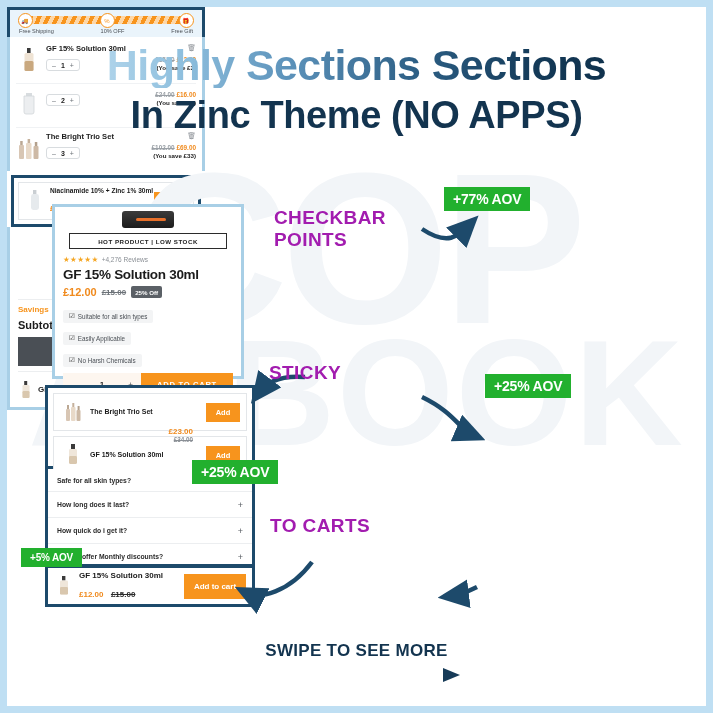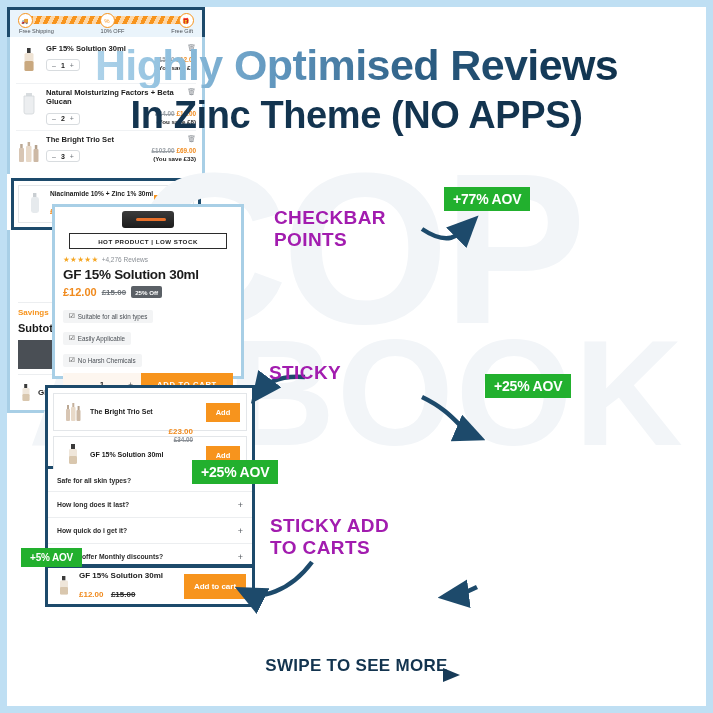--- a/index.html
+++ b/index.html
@@ -218,35 +218,35 @@
 
   
   .ann{position:absolute;text-align:left;color:#a21caf;font-weight:bold;z-index:10;}
   .ann .big{font-size:19px;letter-spacing:0.4px;line-height:1.18;display:block;}
   .ann .sub{font-size:10px;letter-spacing:0.2px;display:block;margin-top:3px;}
   #ann-check{left:267px;top:200px;width:185px;}
   #ann-ups{left:262px;top:355px;width:200px;}
   #ann-stk{left:263px;top:508px;width:190px;}
 
   .swipe{position:absolute;left:0;top:634px;width:699px;text-align:center;z-index:10;}
-  .swipe .t{font-size:17px;font-weight:bold;color:#13344f;letter-spacing:0.3px;margin-top:15px;}
+  .swipe .t{font-size:17px;font-weight:bold;color:#13344f;letter-spacing:0.3px;}
 
   svg.arrows{position:absolute;inset:0;width:699px;height:699px;z-index:9;pointer-events:none;}
 </style>
 </head>
 <body>
 
 <div class="frame">
   <div class="canvas">
 
     <div class="watermark">COP</div>
     <div class="wm2">AYBOOK</div>
 
     <div class="heading">
-      <div><span class="h-line1">Highly Optimised Reviews</span></div>
+      <div><span class="h-line1">Highly Sections Sections</span></div>
       <div><span class="h-line2">In Zinc Theme (NO APPS)</span></div>
     </div>
 
     <svg class="arrows" viewBox="0 0 699 699">
       <defs>
         <marker id="ah" markerWidth="7" markerHeight="7" refX="4" refY="3.2" orient="auto">
           <path d="M0,0 L7,3.2 L0,6.4 z" fill="#1d4a6b"></path>
         </marker>
         <linearGradient id="swg" x1="0" y1="0" x2="1" y2="0">
           <stop offset="0" stop-color="#cfe5f4"></stop>
@@ -432,24 +432,20 @@
         </div>
 
         <div class="ci">
           <div class="ci-thumb">
             <svg width="16" height="28" viewBox="0 0 16 28">
                 <rect x="5" y="2" width="6" height="3" fill="#d8dcdf"></rect>
                 <path d="M3,5 h10 v16 a2,2 0 0 1 -2,2 h-6 a2,2 0 0 1 -2,-2 z" fill="#eceef0" stroke="#d2d6d9" stroke-width="0.8"></path>
               </svg>
           </div>
           <div class="ci-main">
-            <div class="ci-top">
-              <div class="ci-name">Natural Moisturizing Factors + Beta Glucan</div>
-              <div class="trash">🗑</div>
-            </div>
             <div class="ci-bot">
               <div class="stepper">
                 <span>–</span>
                 <b>2</b>
                 <span>+</span>
               </div>
               <div class="ci-prices">
                 <div class="line"><span class="o">£24.00</span>
                 <span class="n">£16.00</span></div>
                 <span class="save">(You save £8)</span>
@@ -543,21 +539,20 @@
     <div class="aov" id="aov5">+5% AOV</div>
 
     <div class="ann" id="ann-check">
       <span class="big">CHECKBAR</span>
       <span class="big">POINTS</span>
     </div>
     <div class="ann" id="ann-ups">
       <span class="big">STICKY</span>
     </div>
     <div class="ann" id="ann-stk">
-      <span class="big">STICKY ADD</span>
       <span class="big">TO CARTS</span>
     </div>
 
     <div class="swipe">
       <div class="t">SWIPE TO SEE MORE</div>
     </div>
 
   </div>
 </div>
 

